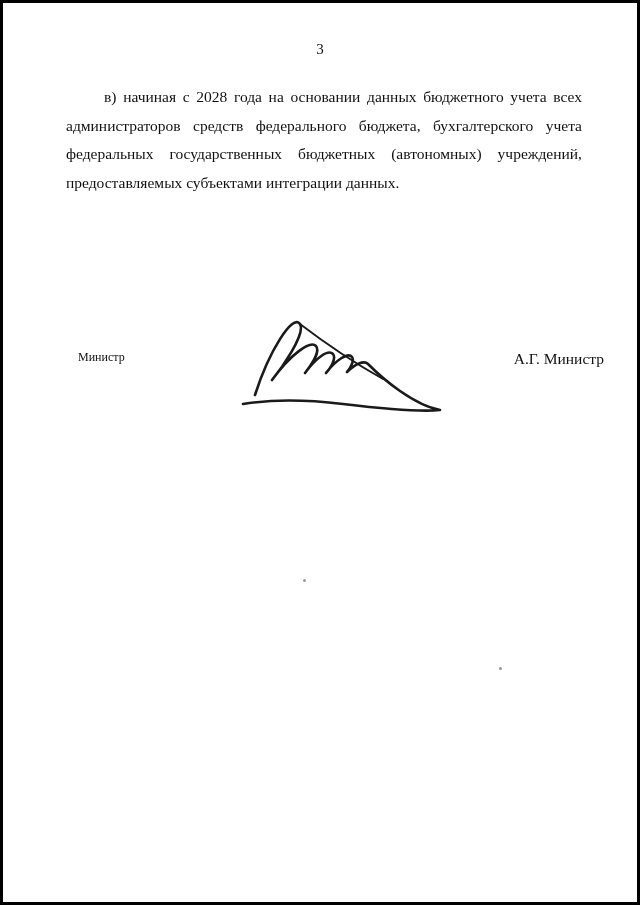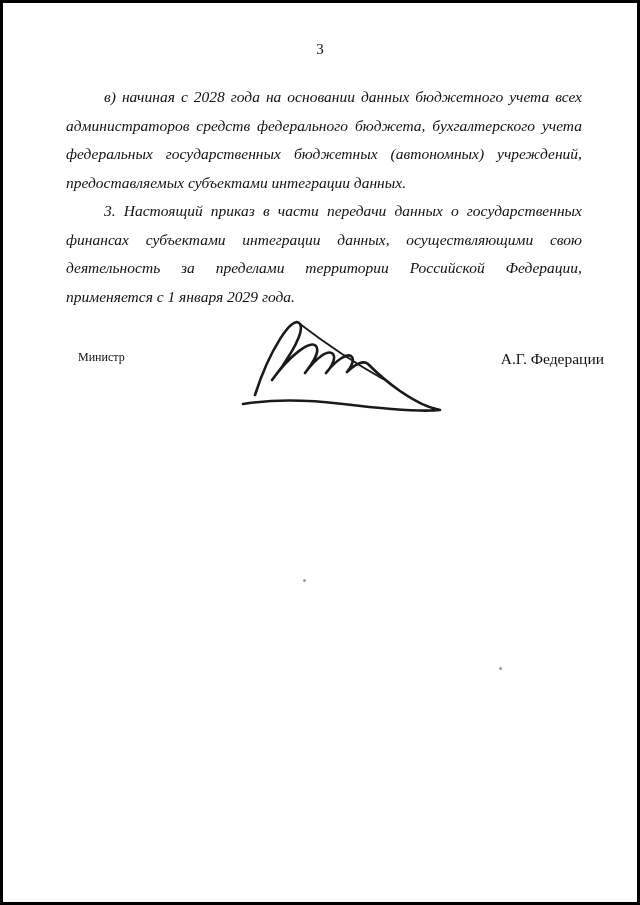--- a/index.html
+++ b/index.html
@@ -33,21 +33,20 @@
     left: 63px;
     width: 516px;
     font-size: 15.5px;
     line-height: 28.5px;
     text-align: justify;
     color: #111111;
   }
   .content p {
     margin: 0;
     text-indent: 38px;
-    font-style: italic;
   }
   .sig-title {
     position: absolute;
     top: 347px;
     left: 75px;
     font-size: 12px;
   }
   .sig-name {
     position: absolute;
     top: 347px;
@@ -78,21 +77,20 @@
 </style>
 </head>
 <body>
 
 <div class="page">
 
   <div class="page-number">3</div>
 
   <div class="content">
     <p>в) начиная с 2028 года на основании данных бюджетного учета всех администраторов средств федерального бюджета, бухгалтерского учета федеральных государственных бюджетных (автономных) учреждений, предоставляемых субъектами интеграции данных.</p>
-    <p>3. Настоящий приказ в части передачи данных о государственных финансах субъектами интеграции данных, осуществляющими свою деятельность за пределами территории Российской Федерации, применяется с 1 января 2029 года.</p>
   </div>
 
   <div class="sig-title">Министр</div>
 
   <div class="signature">
     <svg viewBox="0 0 262 110" xmlns="http://www.w3.org/2000/svg" aria-hidden="true">
       <path d="M34,92
                C48,48 72,10 79,21
                C85,31 60,66 51,77
                C69,52 89,37 95,43
@@ -103,18 +101,18 @@
                C134,58 128,67 126,69
                C134,61 143,57 147,61
                C154,68 166,79 179,88
                C192,97 208,105 219,107
                C202,109 164,106 122,101
                C80,96 46,97 22,101" fill="none" stroke="#1a1a1a" stroke-width="2.6" stroke-linecap="round" stroke-linejoin="round"></path>
       <path d="M79,21 C96,34 130,58 162,76" fill="none" stroke="#1a1a1a" stroke-width="1.8" stroke-linecap="round"></path>
     </svg>
   </div>
 
-  <div class="sig-name">А.Г. Федерации</div>
+  <div class="sig-name">А.Г. Министр</div>
 
   <div class="artifact-dot dot-1"></div>
   <div class="artifact-dot dot-2"></div>
 
 </div>
 
 </body></html>

